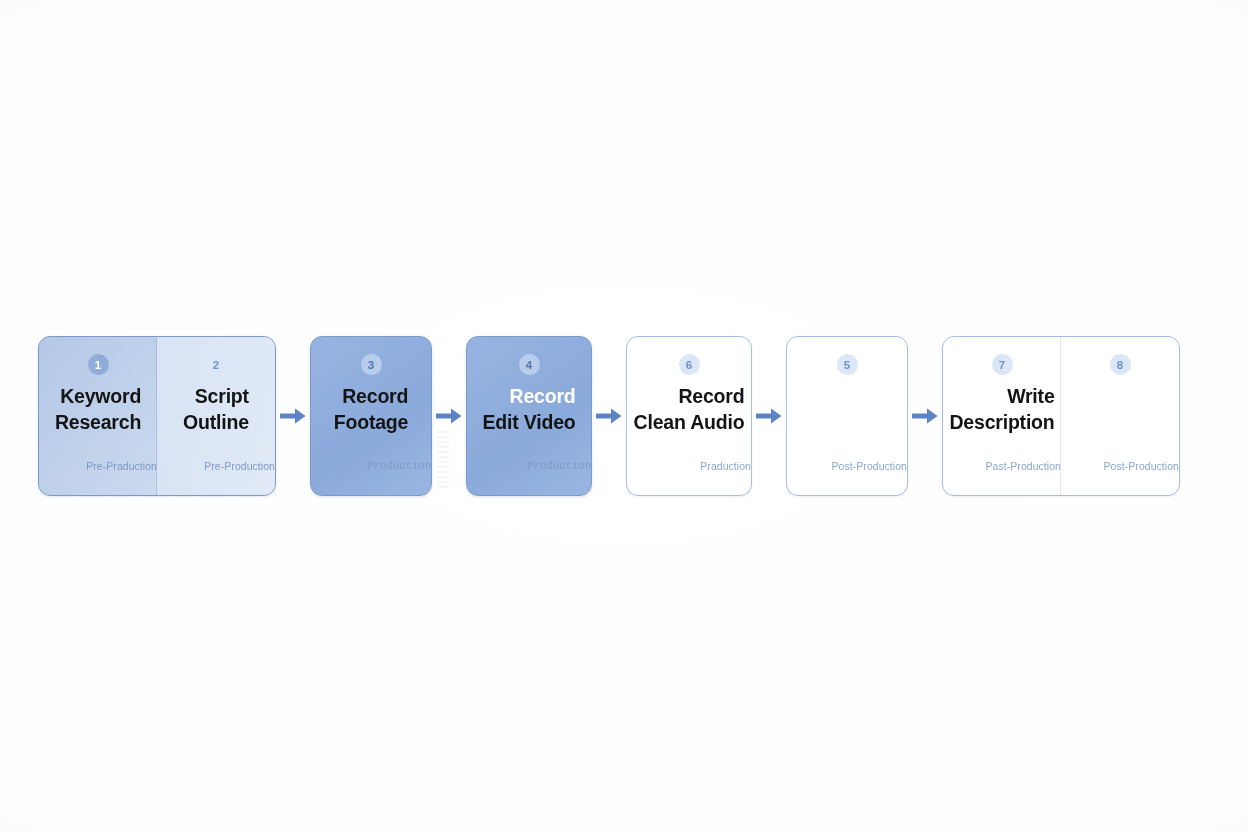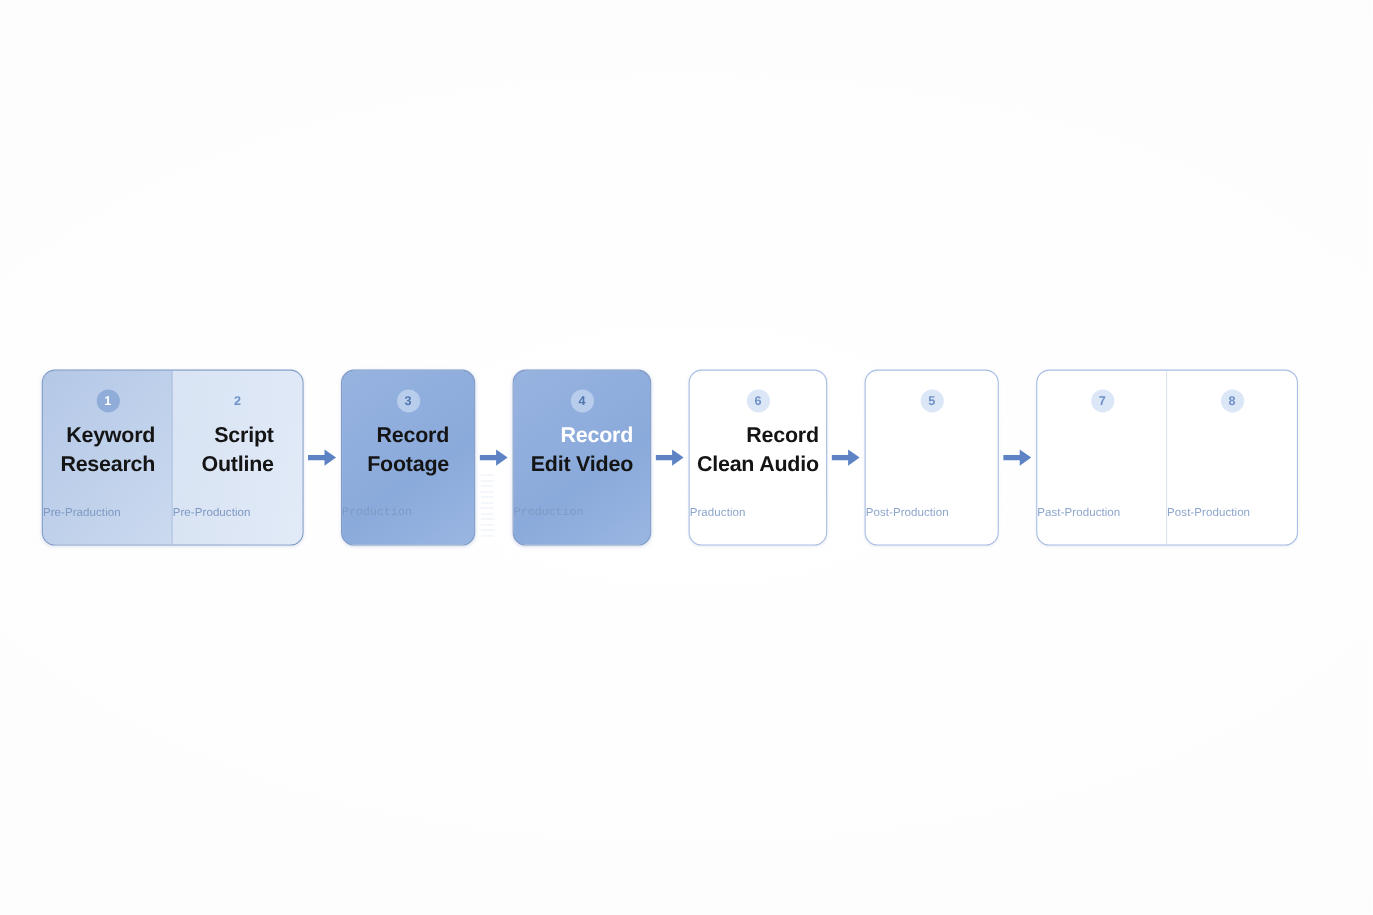--- a/index.html
+++ b/index.html
@@ -121,21 +121,21 @@
   }
   .title .l1, .title .l2 { display: block; white-space: nowrap; text-align: right; }
   .title.inverted-first .l1 { color: #ffffff; }
 
   
   .subtitle {
     position: absolute;
     bottom: 23px;
     left: 0;
     width: 100%;
-    text-align: left;
+    text-align: right;
     font-size: 10.5px;
     font-weight: 400;
     color: #8da6cd;
     letter-spacing: 0.05px;
   }
   .subtitle.onpale { color: #7e99c4; }
   .subtitle.onmid  { color: #7e99c4; font-family: Liberation Mono, monospace; }
 
   
   .arrow {
@@ -255,20 +255,24 @@
 
     <div class="arrow">
       <svg width="26" height="16" viewBox="0 0 26 16" aria-hidden="true">
         <path d="M0 5.6 H15 V0.6 L25.5 8 L15 15.4 V10.4 H0 Z" fill="#5d83c4"></path>
       </svg>
     </div>
 
     <div class="card white" style="width:238px;">
       <div class="panel divider-right light" style="width:119px;">
         <div class="badge soft">7</div>
+        <div class="title">
+          <span class="l1">Write</span>
+          <span class="l2">Description</span>
+        </div>
         <div class="subtitle">Past-Production</div>
       </div>
       <div class="panel" style="width:119px;">
         <div class="badge soft">8</div>
         <div class="subtitle">Post-Production</div>
       </div>
     </div>
 
   </div>
 </div>

